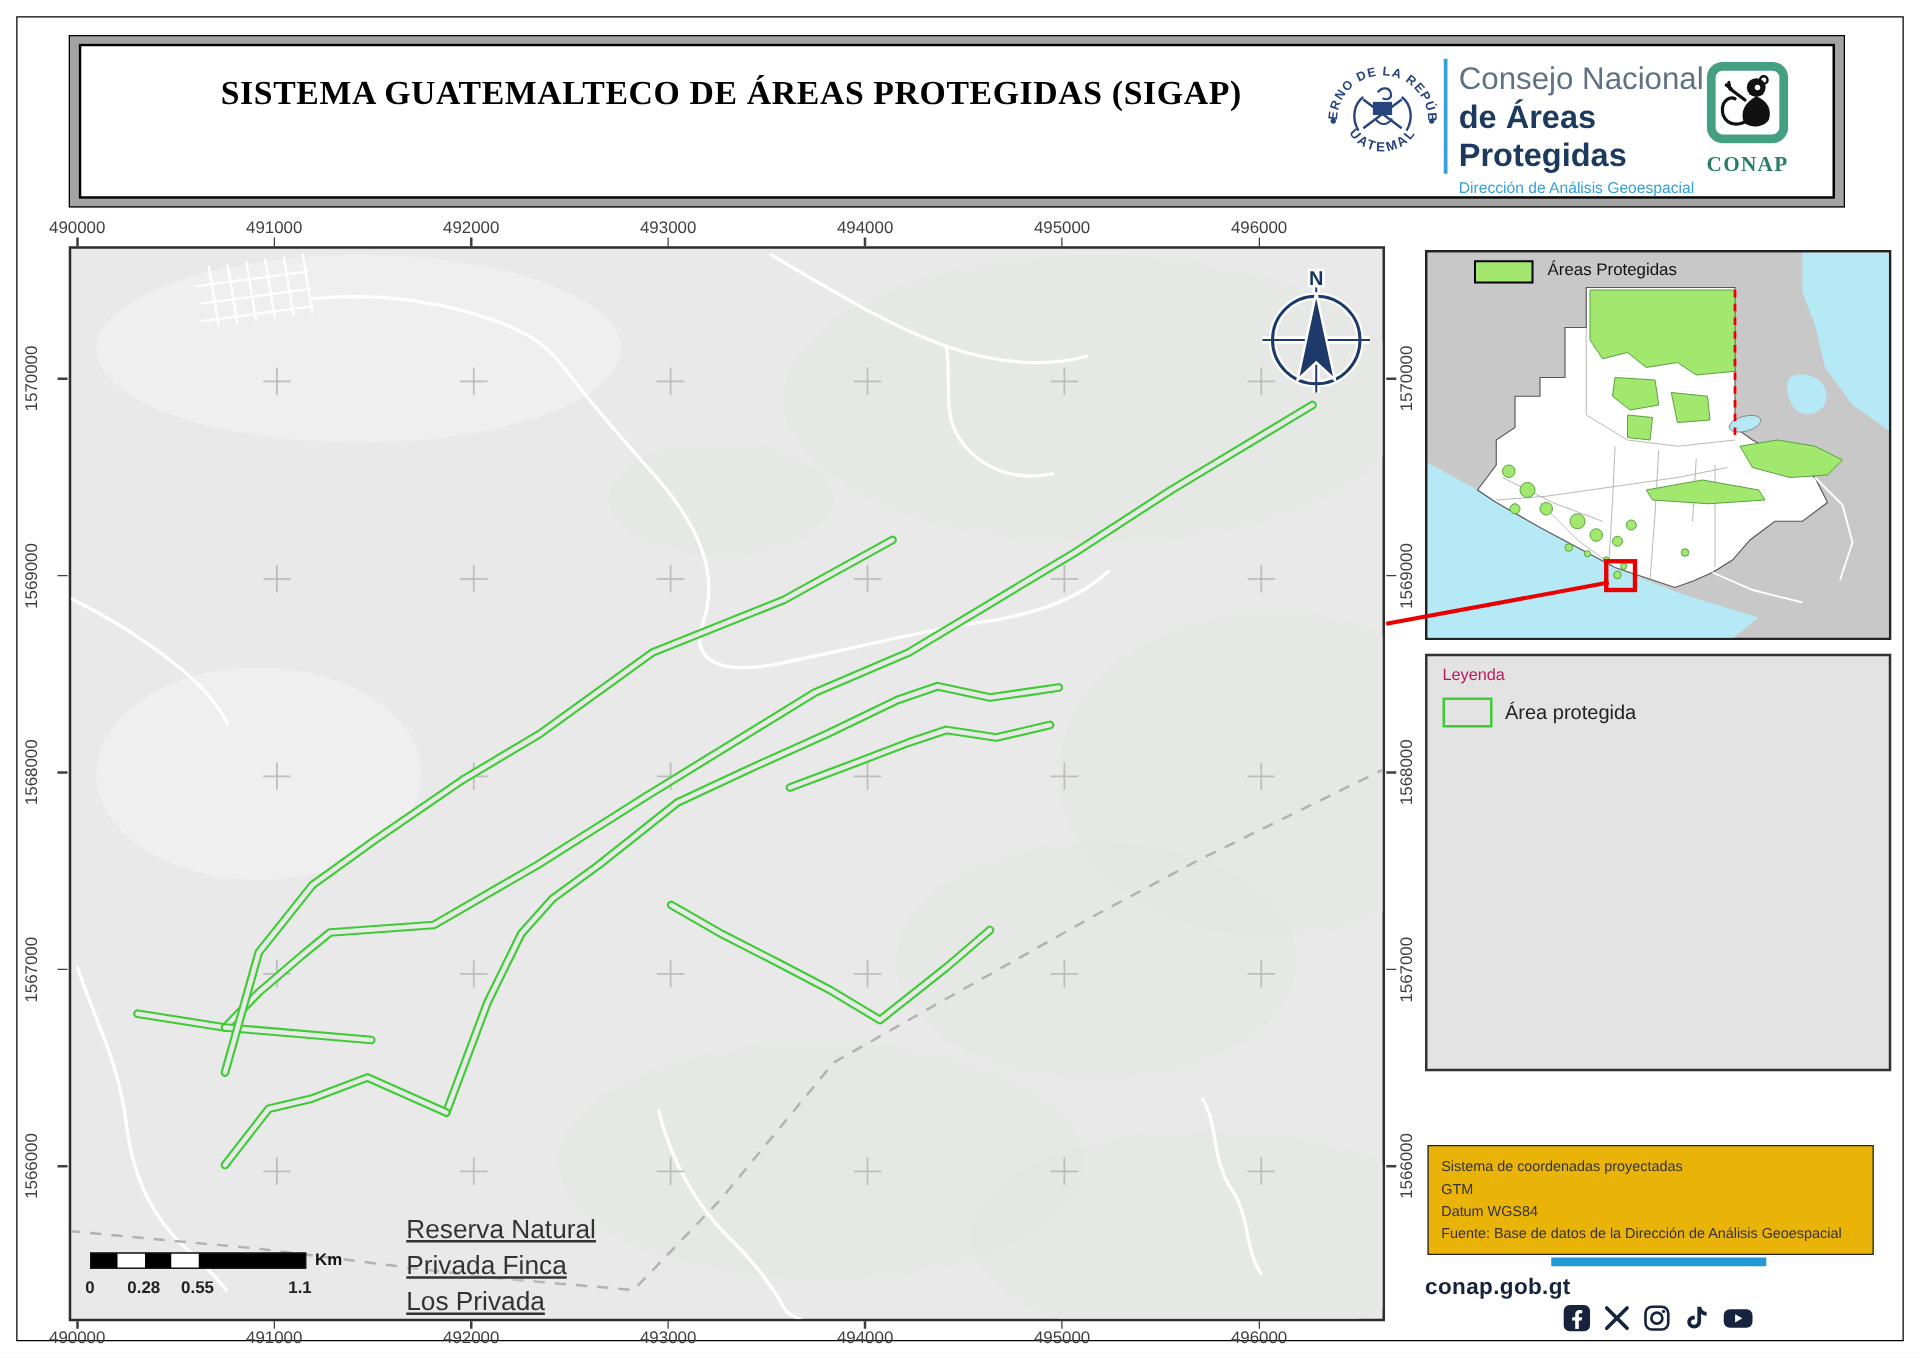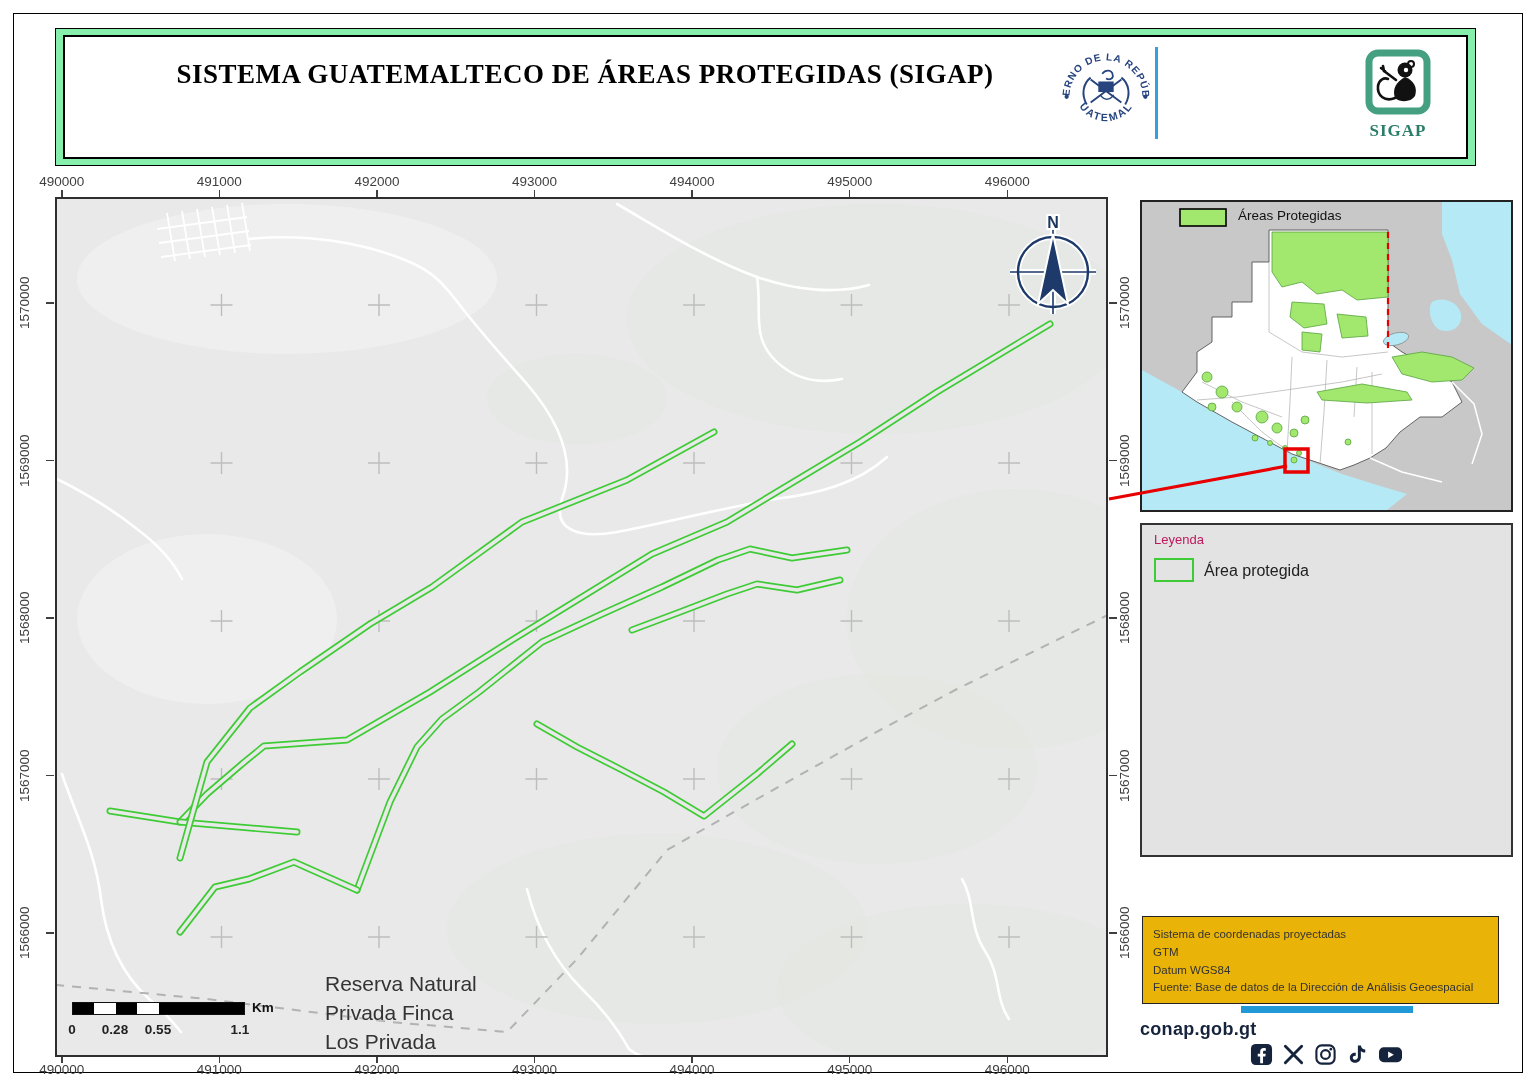--- a/index.html
+++ b/index.html
@@ -4,21 +4,21 @@
 <style>
   * { margin:0; padding:0; box-sizing:border-box; }
   body { background:#ffffff; font-family:"Liberation Sans", sans-serif; }
   #page { position:relative; width:1536px; height:1086px; background:#fff; overflow:hidden; }
   .abs { position:absolute; }
 
   
   #outer-frame { left:13px; top:13px; width:1510px; height:1060px; border:1.6px solid #000; }
 
   
-  #header-outer { left:55px; top:28px; width:1421px; height:138px; border:1.5px solid #000; background:#86efac; }
+  #header-outer { left:55px; top:28px; width:1421px; height:138px; border:1.5px solid #000; background:#a3a3a3; }
   #header-inner { left:7px; top:6px; width:1405px; height:124px; border:2.5px solid #000; position:absolute; background:#fff; }
   #map-title { left:80px; top:22px; width:880px; text-align:center; font-family:"Liberation Serif", serif; font-weight:bold; font-size:27px; letter-spacing:.5px; color:#000; }
   #map-subtitle { left:80px; top:62px; width:880px; text-align:center; font-size:21px; color:#111; }
   #gov-seal { left:993px; top:8px; }
   #org-divider { left:1090px; top:10px; width:3px; height:92px; background:#35a0da; }
   #org-block { left:1102px; top:12px; width:250px; }
   .org-l1 { font-size:25px; color:#5f7183; }
   .org-l2 { font-size:26px; font-weight:bold; color:#1c3a5e; }
   .org-l3 { font-size:12.5px; color:#35a0da; margin-top:3px; }
   #conap-logo { left:1298px; top:12px; width:70px; text-align:center; }
@@ -41,21 +41,21 @@
   #map-svg { position:absolute; left:0; top:0; }
   .patch { fill:#e3e7e1; opacity:.75; }
   .patch-light { fill:#efefef; opacity:.9; }
   .road { stroke:#ffffff; stroke-width:2.6; fill:none; stroke-linecap:round; stroke-linejoin:round; }
   .road-thin { stroke:#ffffff; stroke-width:1.8; fill:none; }
   #crosses path { stroke:#bdbdbd; stroke-width:1.4; fill:none; }
   .boundary-dashed { stroke:#b2b2b2; stroke-width:2; stroke-dasharray:9 8; fill:none; }
   .strip-outer { stroke:#3ecb35; stroke-width:7; fill:none; stroke-linejoin:round; stroke-linecap:round; }
   .strip-inner { stroke:#e9e9e9; stroke-width:3.6; fill:none; stroke-linejoin:round; stroke-linecap:round; }
   #area-label { left:268px; top:770px; font-size:21px; line-height:29px; color:#333; text-shadow:0 0 3px #e9e9e9; }
-  #area-label span { display:block; }
+  #area-label span { display:block;text-decoration:underline; }
 
   
   #north-arrow { left:1008px; top:210px; }
 
   
   #scalebar-box { left:72px; top:1002px; width:173px; height:13px; border:1px solid #111; background:#000; }
   .sb-seg { position:absolute; top:0; height:11px; background:#fff; }
   #sb-w1 { left:21px; width:22px; }
   #sb-w2 { left:64px; width:22px; }
   #scalebar-unit { left:252px; top:1000px; font-size:13.5px; font-weight:bold; color:#111; }
@@ -113,35 +113,40 @@
           <path d="M30,62 C24,52 26,40 34,34"></path>
           <path d="M70,62 C76,52 74,40 66,34"></path>
           <path d="M34,60 L66,36 M34,36 L66,60"></path>
           <rect x="42" y="38" width="16" height="11" fill="#27447e" stroke="none"></rect>
           <path d="M44,52 C48,58 54,58 58,52" stroke-width="1.6"></path>
           <path d="M46,30 C50,25 56,26 57,31 C58,35 54,37 50,35" stroke-width="1.8"></path>
         </g>
       </svg>
 
       <div id="org-divider" class="abs"></div>
+      <div id="org-block" class="abs">
+        <div class="org-l1">Consejo Nacional</div>
+        <div class="org-l2">de Áreas Protegidas</div>
+        <div class="org-l3">Dirección de Análisis Geoespacial</div>
+      </div>
 
       <div id="conap-logo" class="abs">
         <svg width="66" height="66" viewBox="0 0 66 66">
           <rect x="4" y="4" width="58" height="58" rx="9" fill="#fff" stroke="#45a081" stroke-width="7"></rect>
           <g fill="none" stroke="#111" stroke-width="2.6" stroke-linecap="round">
             <path d="M30,49 C20,53 12,47 13,37 C14,31 19,28 23,30"></path>
             <path d="M31,31 L19,22"></path>
             <path d="M20,22 l-4,-3 M19,22 l-1,-5"></path>
           </g>
           <circle cx="40" cy="21" r="7.5" fill="#111"></circle>
           <circle cx="46" cy="15" r="3" fill="none" stroke="#111" stroke-width="2"></circle>
           <path d="M40,28 C31,33 27,40 30,49 C36,54 46,53 50,47 C53,38 48,31 40,28 Z" fill="#111"></path>
           <circle cx="41" cy="21" r="2.2" fill="#fff"></circle>
         </svg>
-        <div id="conap-text">SIGAP</div>
+        <div id="conap-text">CONAP</div>
       </div>
     </div>
   </div>
 
   <div class="xlabels abs" style="top:174px;">
       <span>490000</span>
       <span>491000</span>
       <span>492000</span>
       <span>493000</span>
       <span>494000</span>

